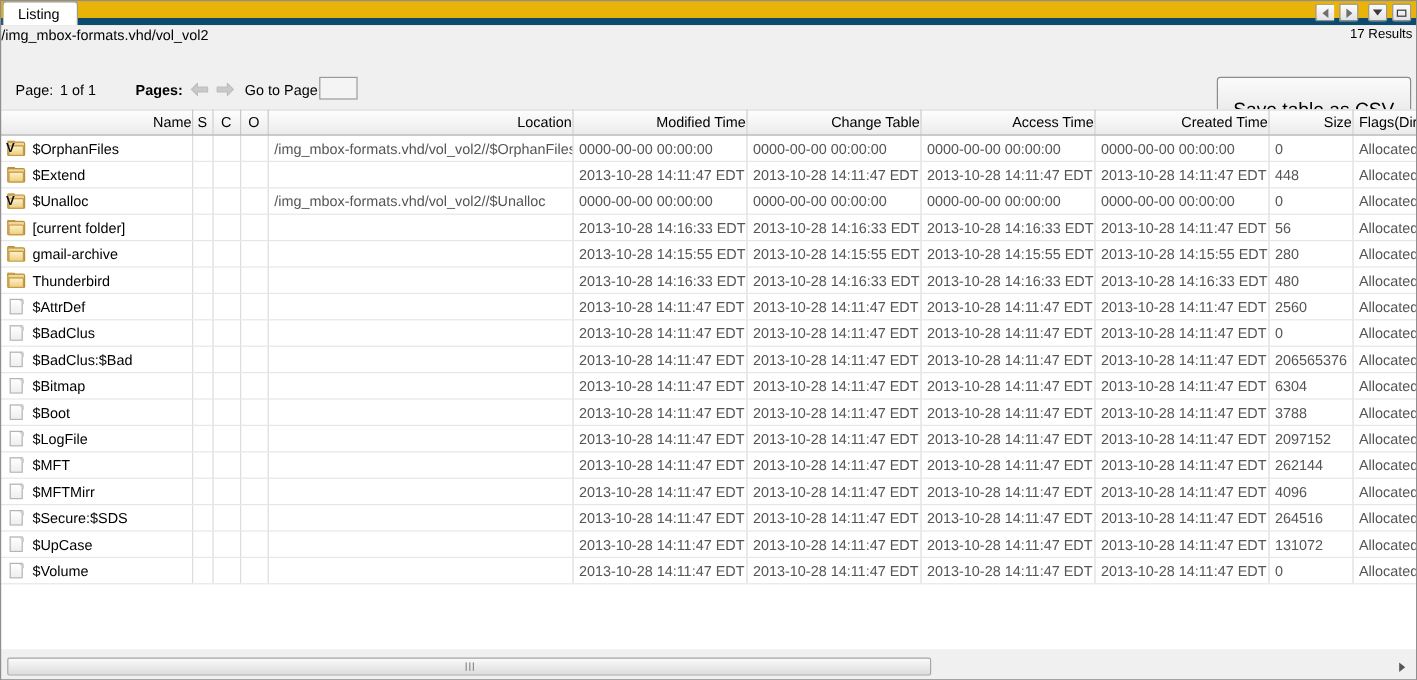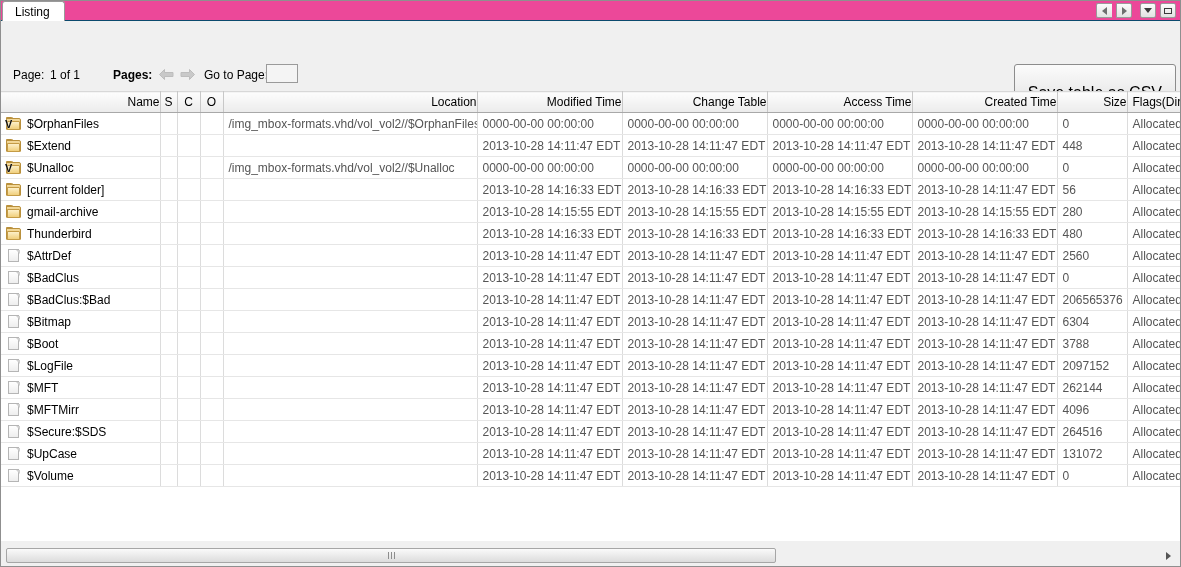--- a/index.html
+++ b/index.html
@@ -21,22 +21,22 @@
     background: #f0f0f0;
     overflow: hidden;
   }
 
   
   .win-tabbar {
     position: absolute;
     left: 0; top: 0;
     width: 1181px;
     height: 21px;
-    background: #ec4899;
-    border-bottom: 1px solid #0c4a6e;
+    background: #eab308;
+    border-bottom: 6px solid #0c4a6e;
     box-sizing: border-box;
   }
   .win-tab {
     position: absolute;
     left: 2px; top: 1px;
     height: 20px;
     padding: 0 14px 0 12px;
     line-height: 20px;
     font-size: 12px;
     color: #000;
@@ -392,20 +392,24 @@
       </div>
       <div class="wbtn gap">
         <span class="tri-d"></span>
       </div>
       <div class="wbtn">
         <span class="sq"></span>
       </div>
     </div>
   </div>
 
+  <div class="pathbar">
+    <div class="path">/img_mbox-formats.vhd/vol_vol2</div>
+    <div class="results">17 Results</div>
+  </div>
 
 
   <div class="toolbar">
     <span class="tb-item lbl-page">Page:</span>
     <span class="tb-item val-page">1 of 1</span>
     <span class="tb-item lbl-pages">Pages:</span>
 
     <span class="pg-arrow arrow-prev">
       <svg width="17" height="13" viewBox="0 0 17 13">
         <path d="M6.5 1.5 L1.5 6.5 L6.5 11.5 L6.5 8.5 L15 8.5 L15 4.5 L6.5 4.5 Z" fill="#c9c9c9" stroke="#bdbdbd" stroke-width="1" stroke-linejoin="round"></path>

